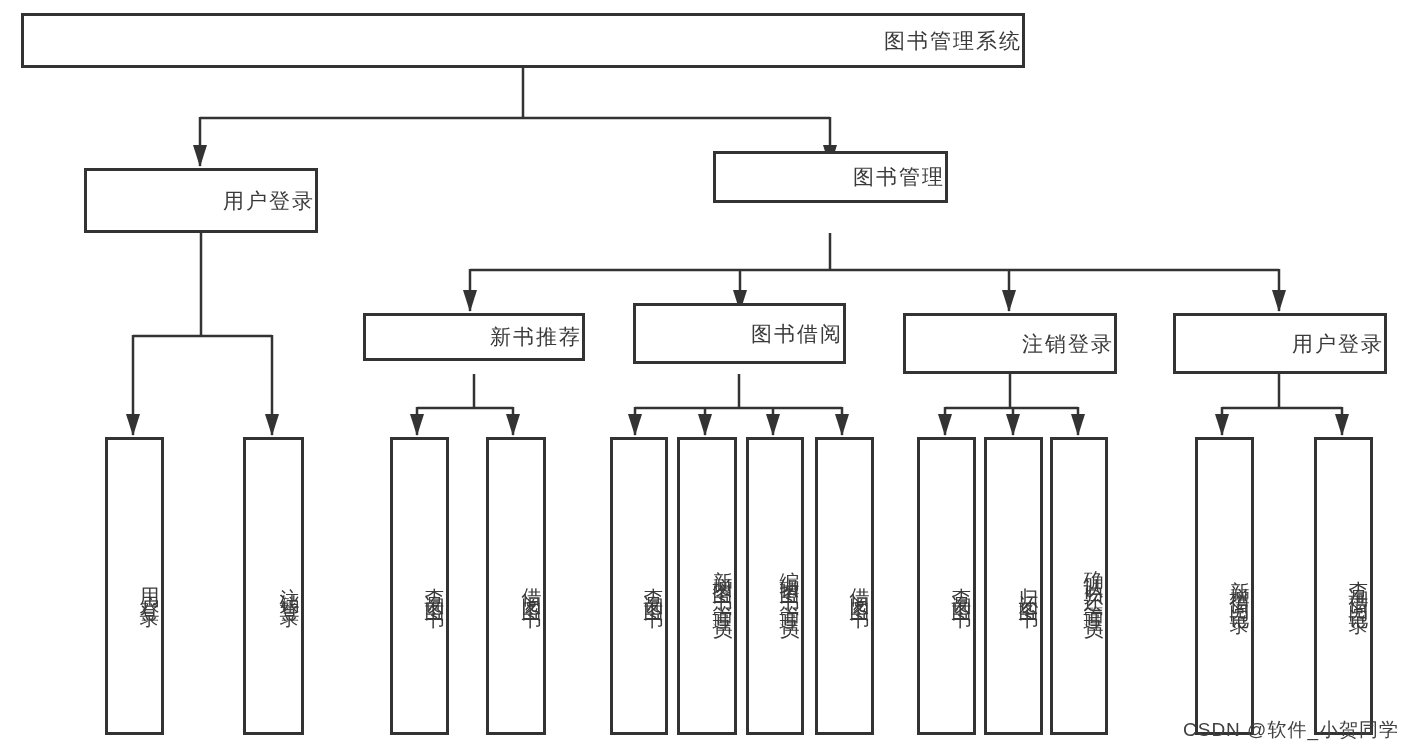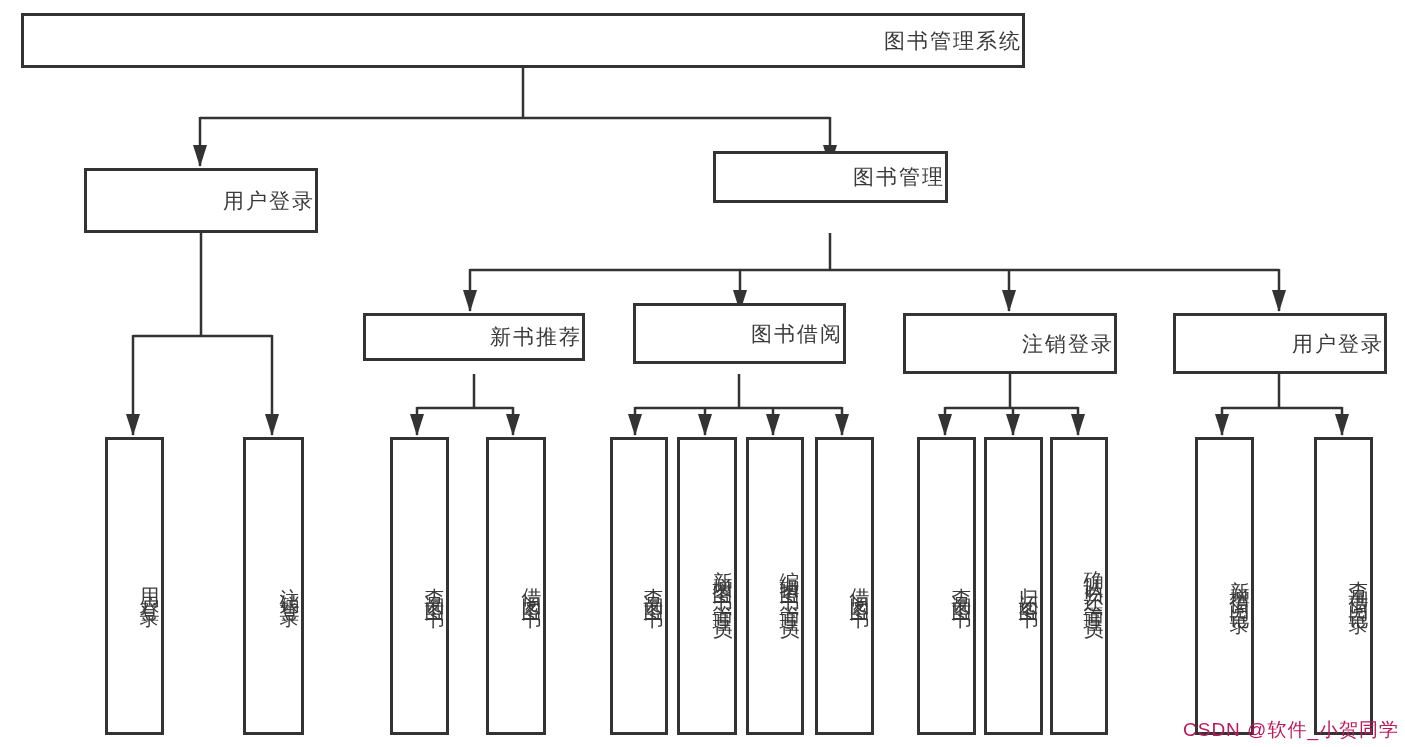--- a/index.html
+++ b/index.html
@@ -46,21 +46,21 @@
     letter-spacing: 7px;
     color: #3a3a3a;
     line-height: 1.1;
   }
   .watermark {
     position: absolute;
     left: 1183px;
     top: 717px;
     font-size: 19px;
     letter-spacing: 1px;
-    color: #be185d;
+    color: #404040;
     z-index: 5;
     white-space: nowrap;
   }
 </style>
 </head>
 <body>
 
 <div id="stage">
 
   <svg id="connectors" viewBox="0 0 1405 747" xmlns="http://www.w3.org/2000/svg">

